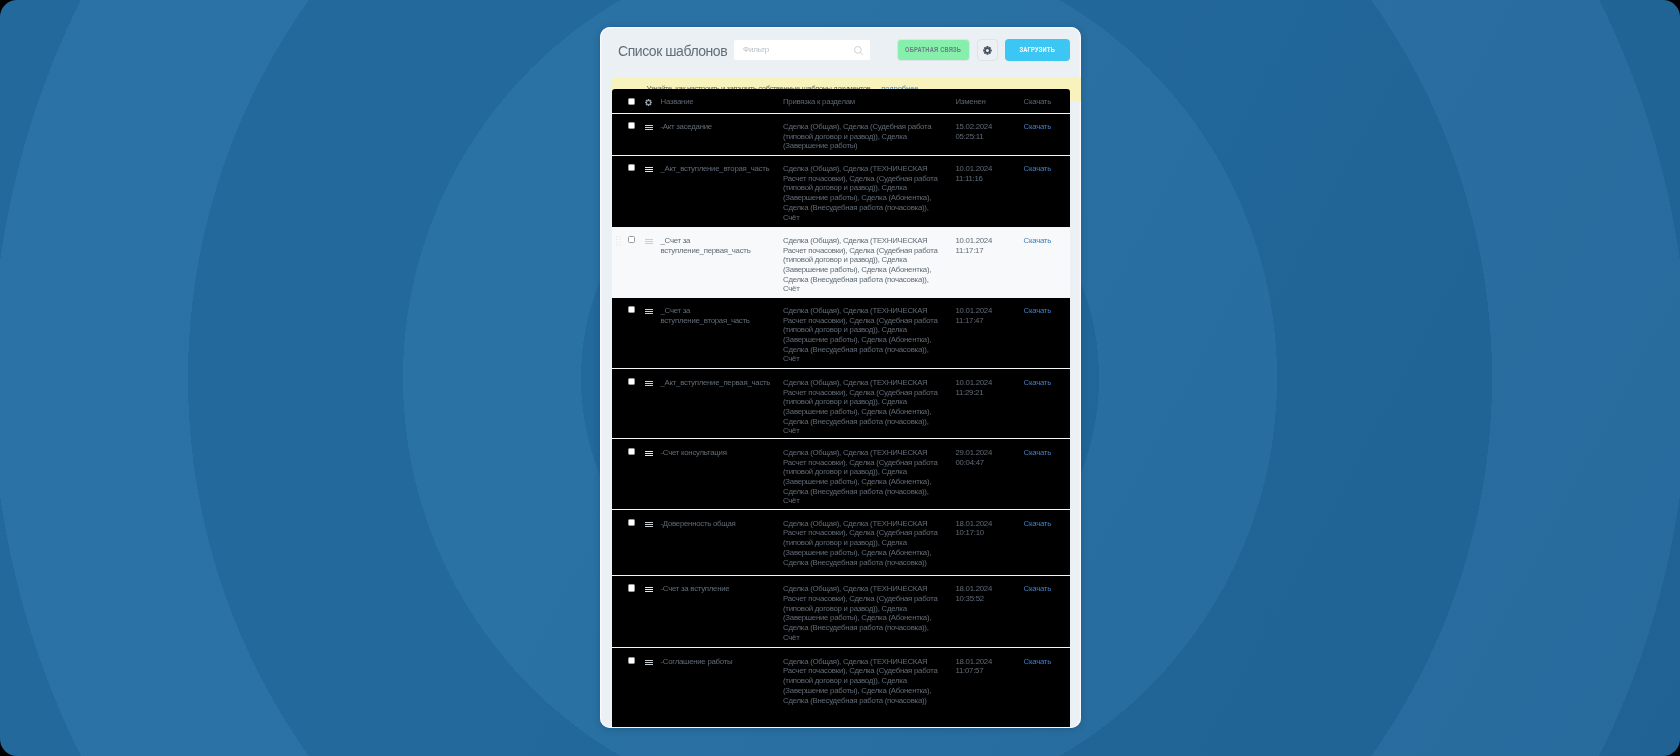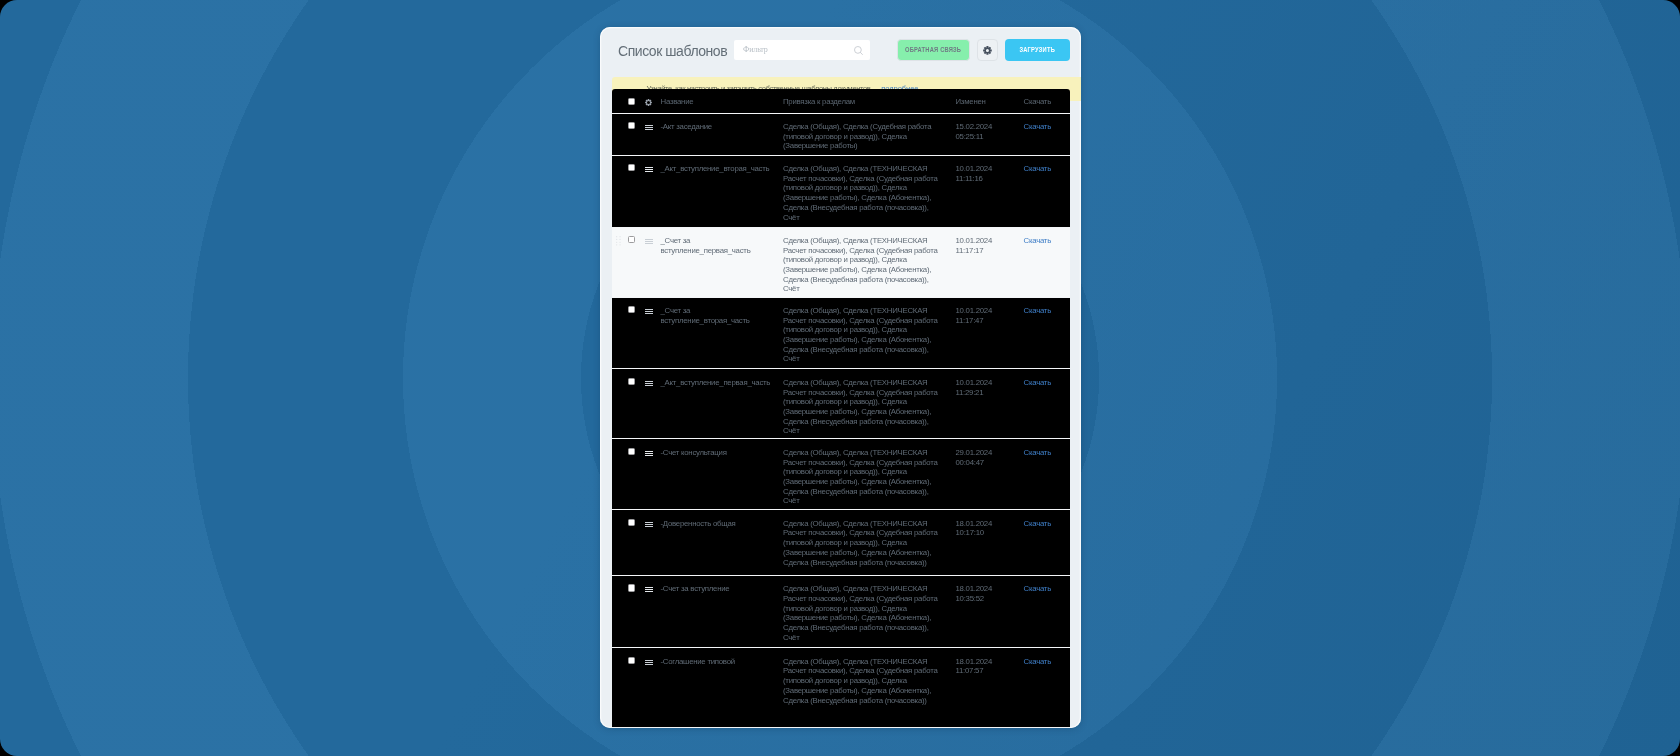--- a/index.html
+++ b/index.html
@@ -20,21 +20,21 @@
 
   #card{position:absolute;left:600px;top:27px;width:481px;height:701px;
         background:#ebf0f4;border-radius:10px;overflow:hidden;
         box-shadow:0 1px 7px rgba(8,38,66,.22), inset 0 0 0 1.3px rgba(255,255,255,.75);}
 
   
   .hdr{position:absolute;left:0;top:0;width:481px;height:73px;}
   .title{position:absolute;left:18px;top:16.5px;font-size:14px;color:#636e77;
          letter-spacing:-0.45px;white-space:nowrap;line-height:14px;}
   .searchbox{position:absolute;left:134px;top:13px;width:136px;height:20px;
-             background:#fff;border-radius:2px;font-family:Liberation Serif, serif;}
+             background:#fff;border-radius:2px;}
   .searchph{position:absolute;left:9px;top:5.4px;font-size:8px;letter-spacing:-0.15px;color:#b9c0c7;}
   .searchicon{position:absolute;left:120.1px;top:5.6px;width:9px;height:9px;line-height:0;}
   .btn-feedback{position:absolute;left:296.6px;top:12px;width:73.9px;height:21.8px;
     border:1px solid #dee3e7;border-radius:4px;background:#86efac;
     display:flex;align-items:center;justify-content:center;box-sizing:border-box;}
   .btn-feedback span{font-size:7.2px;color:#707a84;letter-spacing:.25px;font-weight:bold;
     display:inline-block;transform:scaleX(.80);}
   .btn-gear{position:absolute;left:377.4px;top:12px;width:20.5px;height:21.8px;
     border:1px solid #dee3e7;border-radius:4px;background:#edf1f4;
     display:flex;align-items:center;justify-content:center;box-sizing:border-box;}
@@ -233,21 +233,21 @@
             <span class="cell date"><span>18.01.2024</span><br><span>10:35:52</span></span>
             <span class="cell dl">Скачать</span>
           </div>
           <div class="trow" style="height: 80px;">
             <span class="cb"></span>
             <span class="drag">
               <i></i>
               <i></i>
               <i></i>
             </span>
-            <span class="cell name">-Соглашение типовой</span>
+            <span class="cell name">-Соглашение работы</span>
             <span class="cell sec">Сделка (Общая), Сделка (ТЕХНИЧЕСКАЯ Расчет почасовки), Сделка (Судебная работа (типовой договор и развод)), Сделка (Завершение работы), Сделка (Абонентка), Сделка (Внесудебная работа (почасовка))</span>
             <span class="cell date"><span>18.01.2024</span><br><span>11:07:57</span></span>
             <span class="cell dl">Скачать</span>
           </div>
         </div>
     </div>
   </div>
 </div>
 
 </body></html>

